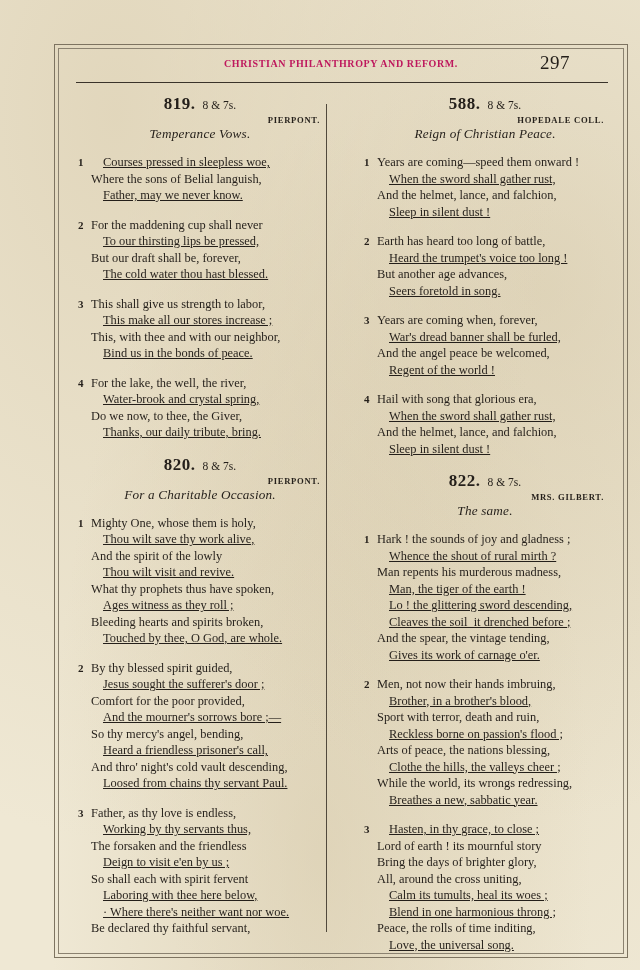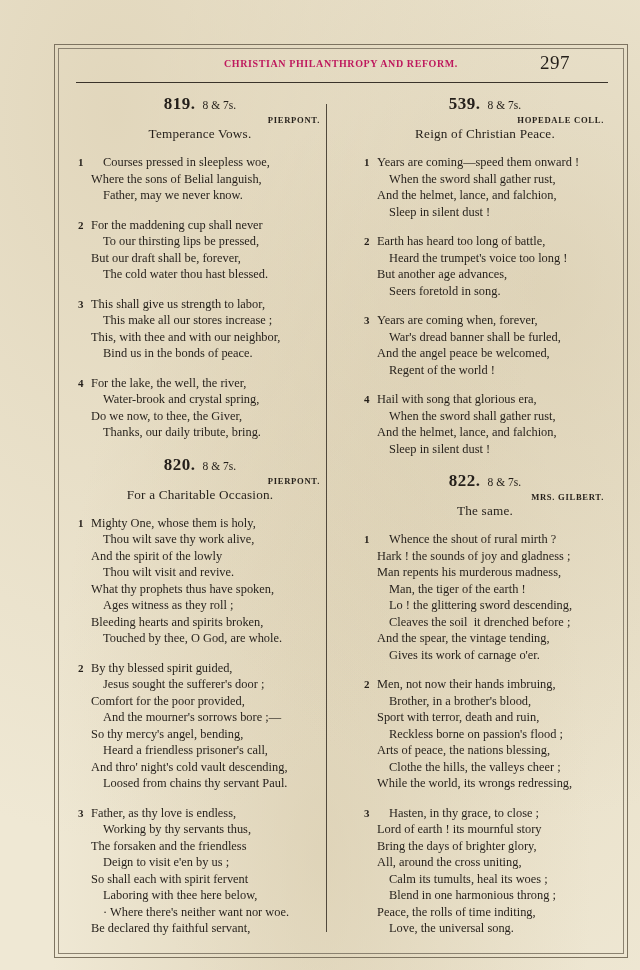--- a/index.html
+++ b/index.html
@@ -125,40 +125,41 @@
   .hymn-author {
     text-align: right;
     font-size: 8.6px;
     letter-spacing: 0.7px;
     text-transform: uppercase;
     margin: 1px 2px 1px 0;
     font-weight: bold;
   }
   .hymn-subtitle {
     text-align: center;
+    font-style: italic;
     font-size: 13.2px;
     margin: 1px 0 12px 0;
     letter-spacing: 0.2px;
   }
   .verse {
     display: flex;
     margin-bottom: 13px;
     font-size: 12.4px;
     line-height: 1.33;
   }
   .verse-num {
     width: 13px;
     flex: 0 0 13px;
     font-weight: bold;
     font-size: 11px;
     padding-top: 1px;
   }
   .verse-lines { flex: 1 1 auto; }
   .vline { white-space: pre; }
-  .vline.ind1 { padding-left: 12px; }
+  .vline.ind1 { padding-left: 12px; text-decoration: underline; }
 </style>
 </head>
 <body>
 
 <div class="page">
   <div class="sheet">
     <div class="border-frame"></div>
 
     <div class="header">
       <span class="header-title">CHRISTIAN PHILANTHROPY AND REFORM.</span>
@@ -250,21 +251,21 @@
                 <div class="vline">So shall each with spirit fervent</div>
                 <div class="vline ind1">Laboring with thee here below,</div>
                 <div class="vline ind1">· Where there's neither want nor woe.</div>
                 <div class="vline">Be declared thy faithful servant,</div>
               </div>
             </div>
           </div>
         </div>
       <div class="col col-right" id="col-1">
           <div class="hymn">
-            <div class="hymn-head"><span class="hymn-num">539.</span><span class="hymn-meter">8 &amp; 7s.</span></div>
+            <div class="hymn-head"><span class="hymn-num">588.</span><span class="hymn-meter">8 &amp; 7s.</span></div>
             <div class="hymn-author">HOPEDALE COLL.</div>
             <div class="hymn-subtitle">Reign of Christian Peace.</div>
             <div class="verse">
               <div class="verse-num">1</div>
               <div class="verse-lines">
                 <div class="vline">Years are coming—speed them onward !</div>
                 <div class="vline ind1">When the sword shall gather rust,</div>
                 <div class="vline">And the helmet, lance, and falchion,</div>
                 <div class="vline ind1">Sleep in silent dust !</div>
               </div>
@@ -297,40 +298,41 @@
               </div>
             </div>
           </div>
           <div class="hymn">
             <div class="hymn-head"><span class="hymn-num">822.</span><span class="hymn-meter">8 &amp; 7s.</span></div>
             <div class="hymn-author">MRS. GILBERT.</div>
             <div class="hymn-subtitle">The same.</div>
             <div class="verse">
               <div class="verse-num">1</div>
               <div class="verse-lines">
+                <div class="vline">Hark ! the sounds of joy and gladness ;</div>
                 <div class="vline ind1">Whence the shout of rural mirth ?</div>
-                <div class="vline">Hark ! the sounds of joy and gladness ;</div>
                 <div class="vline">Man repents his murderous madness,</div>
                 <div class="vline ind1">Man, the tiger of the earth !</div>
                 <div class="vline ind1">Lo ! the glittering sword descending,</div>
                 <div class="vline ind1">Cleaves the soil  it drenched before ;</div>
                 <div class="vline">And the spear, the vintage tending,</div>
                 <div class="vline ind1">Gives its work of carnage o'er.</div>
               </div>
             </div>
             <div class="verse">
               <div class="verse-num">2</div>
               <div class="verse-lines">
                 <div class="vline">Men, not now their hands imbruing,</div>
                 <div class="vline ind1">Brother, in a brother's blood,</div>
                 <div class="vline">Sport with terror, death and ruin,</div>
                 <div class="vline ind1">Reckless borne on passion's flood ;</div>
                 <div class="vline">Arts of peace, the nations blessing,</div>
                 <div class="vline ind1">Clothe the hills, the valleys cheer ;</div>
                 <div class="vline">While the world, its wrongs redressing,</div>
+                <div class="vline ind1">Breathes a new, sabbatic year.</div>
               </div>
             </div>
             <div class="verse">
               <div class="verse-num">3</div>
               <div class="verse-lines">
                 <div class="vline ind1">Hasten, in thy grace, to close ;</div>
                 <div class="vline">Lord of earth ! its mournful story</div>
                 <div class="vline">Bring the days of brighter glory,</div>
                 <div class="vline">All, around the cross uniting,</div>
                 <div class="vline ind1">Calm its tumults, heal its woes ;</div>

